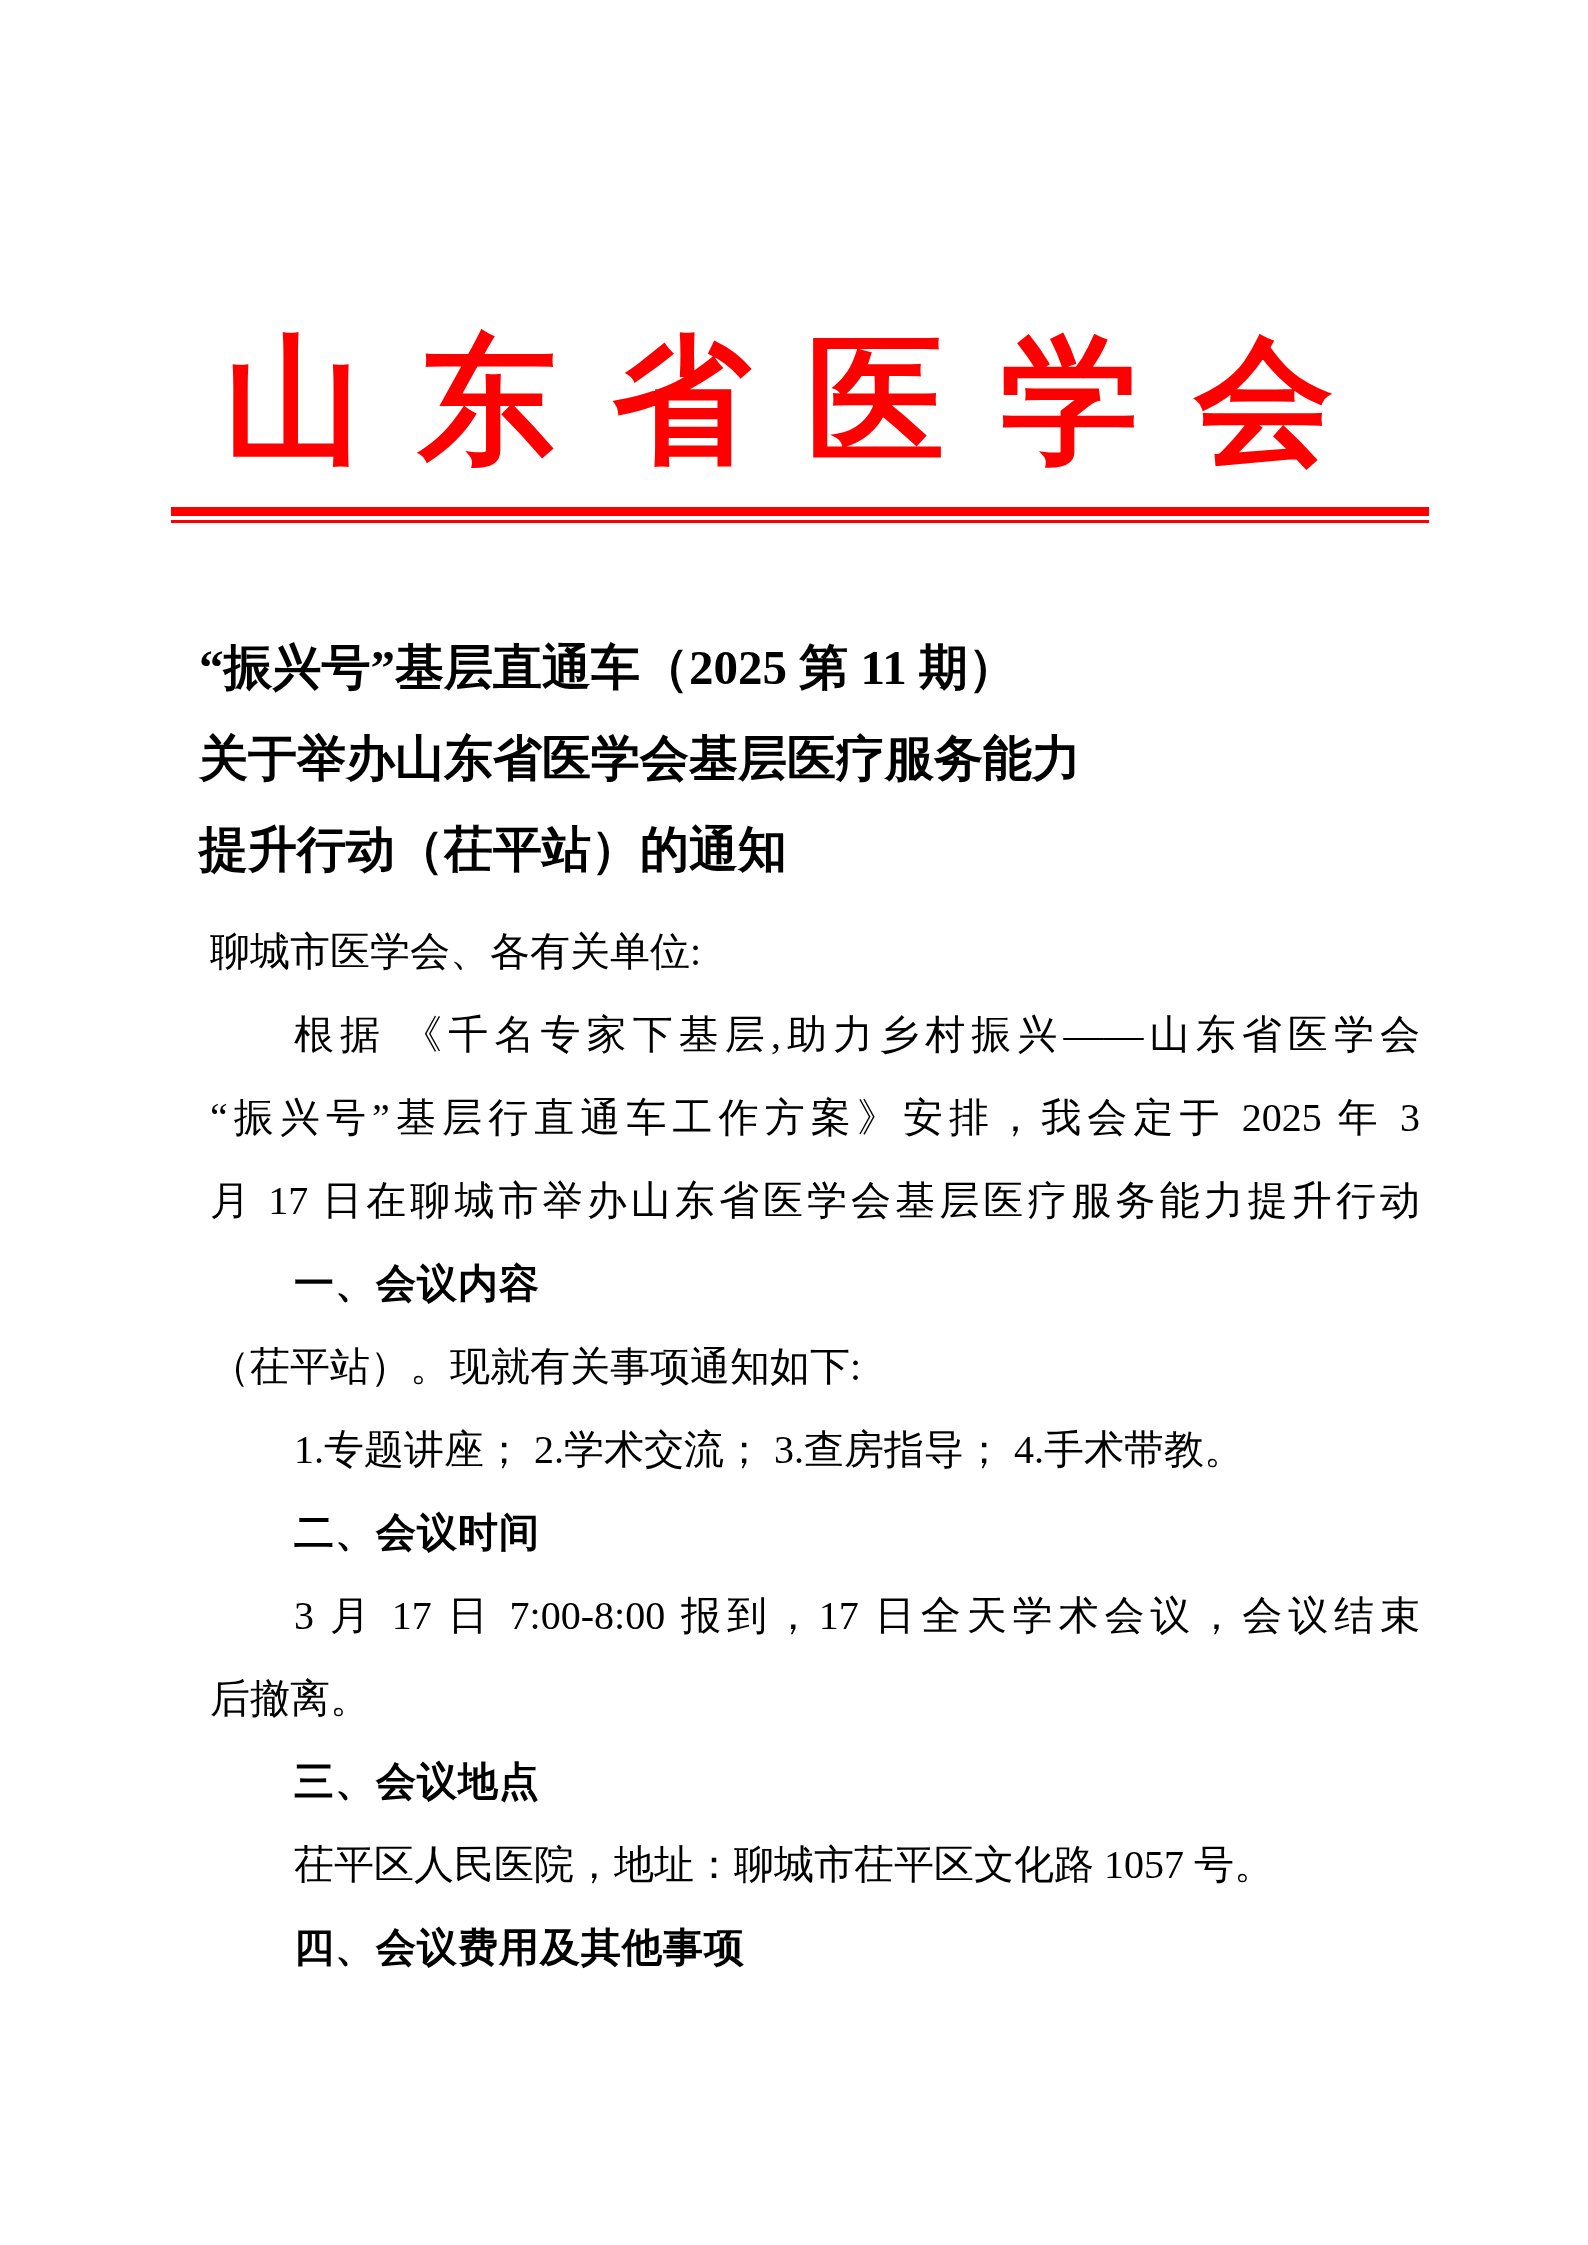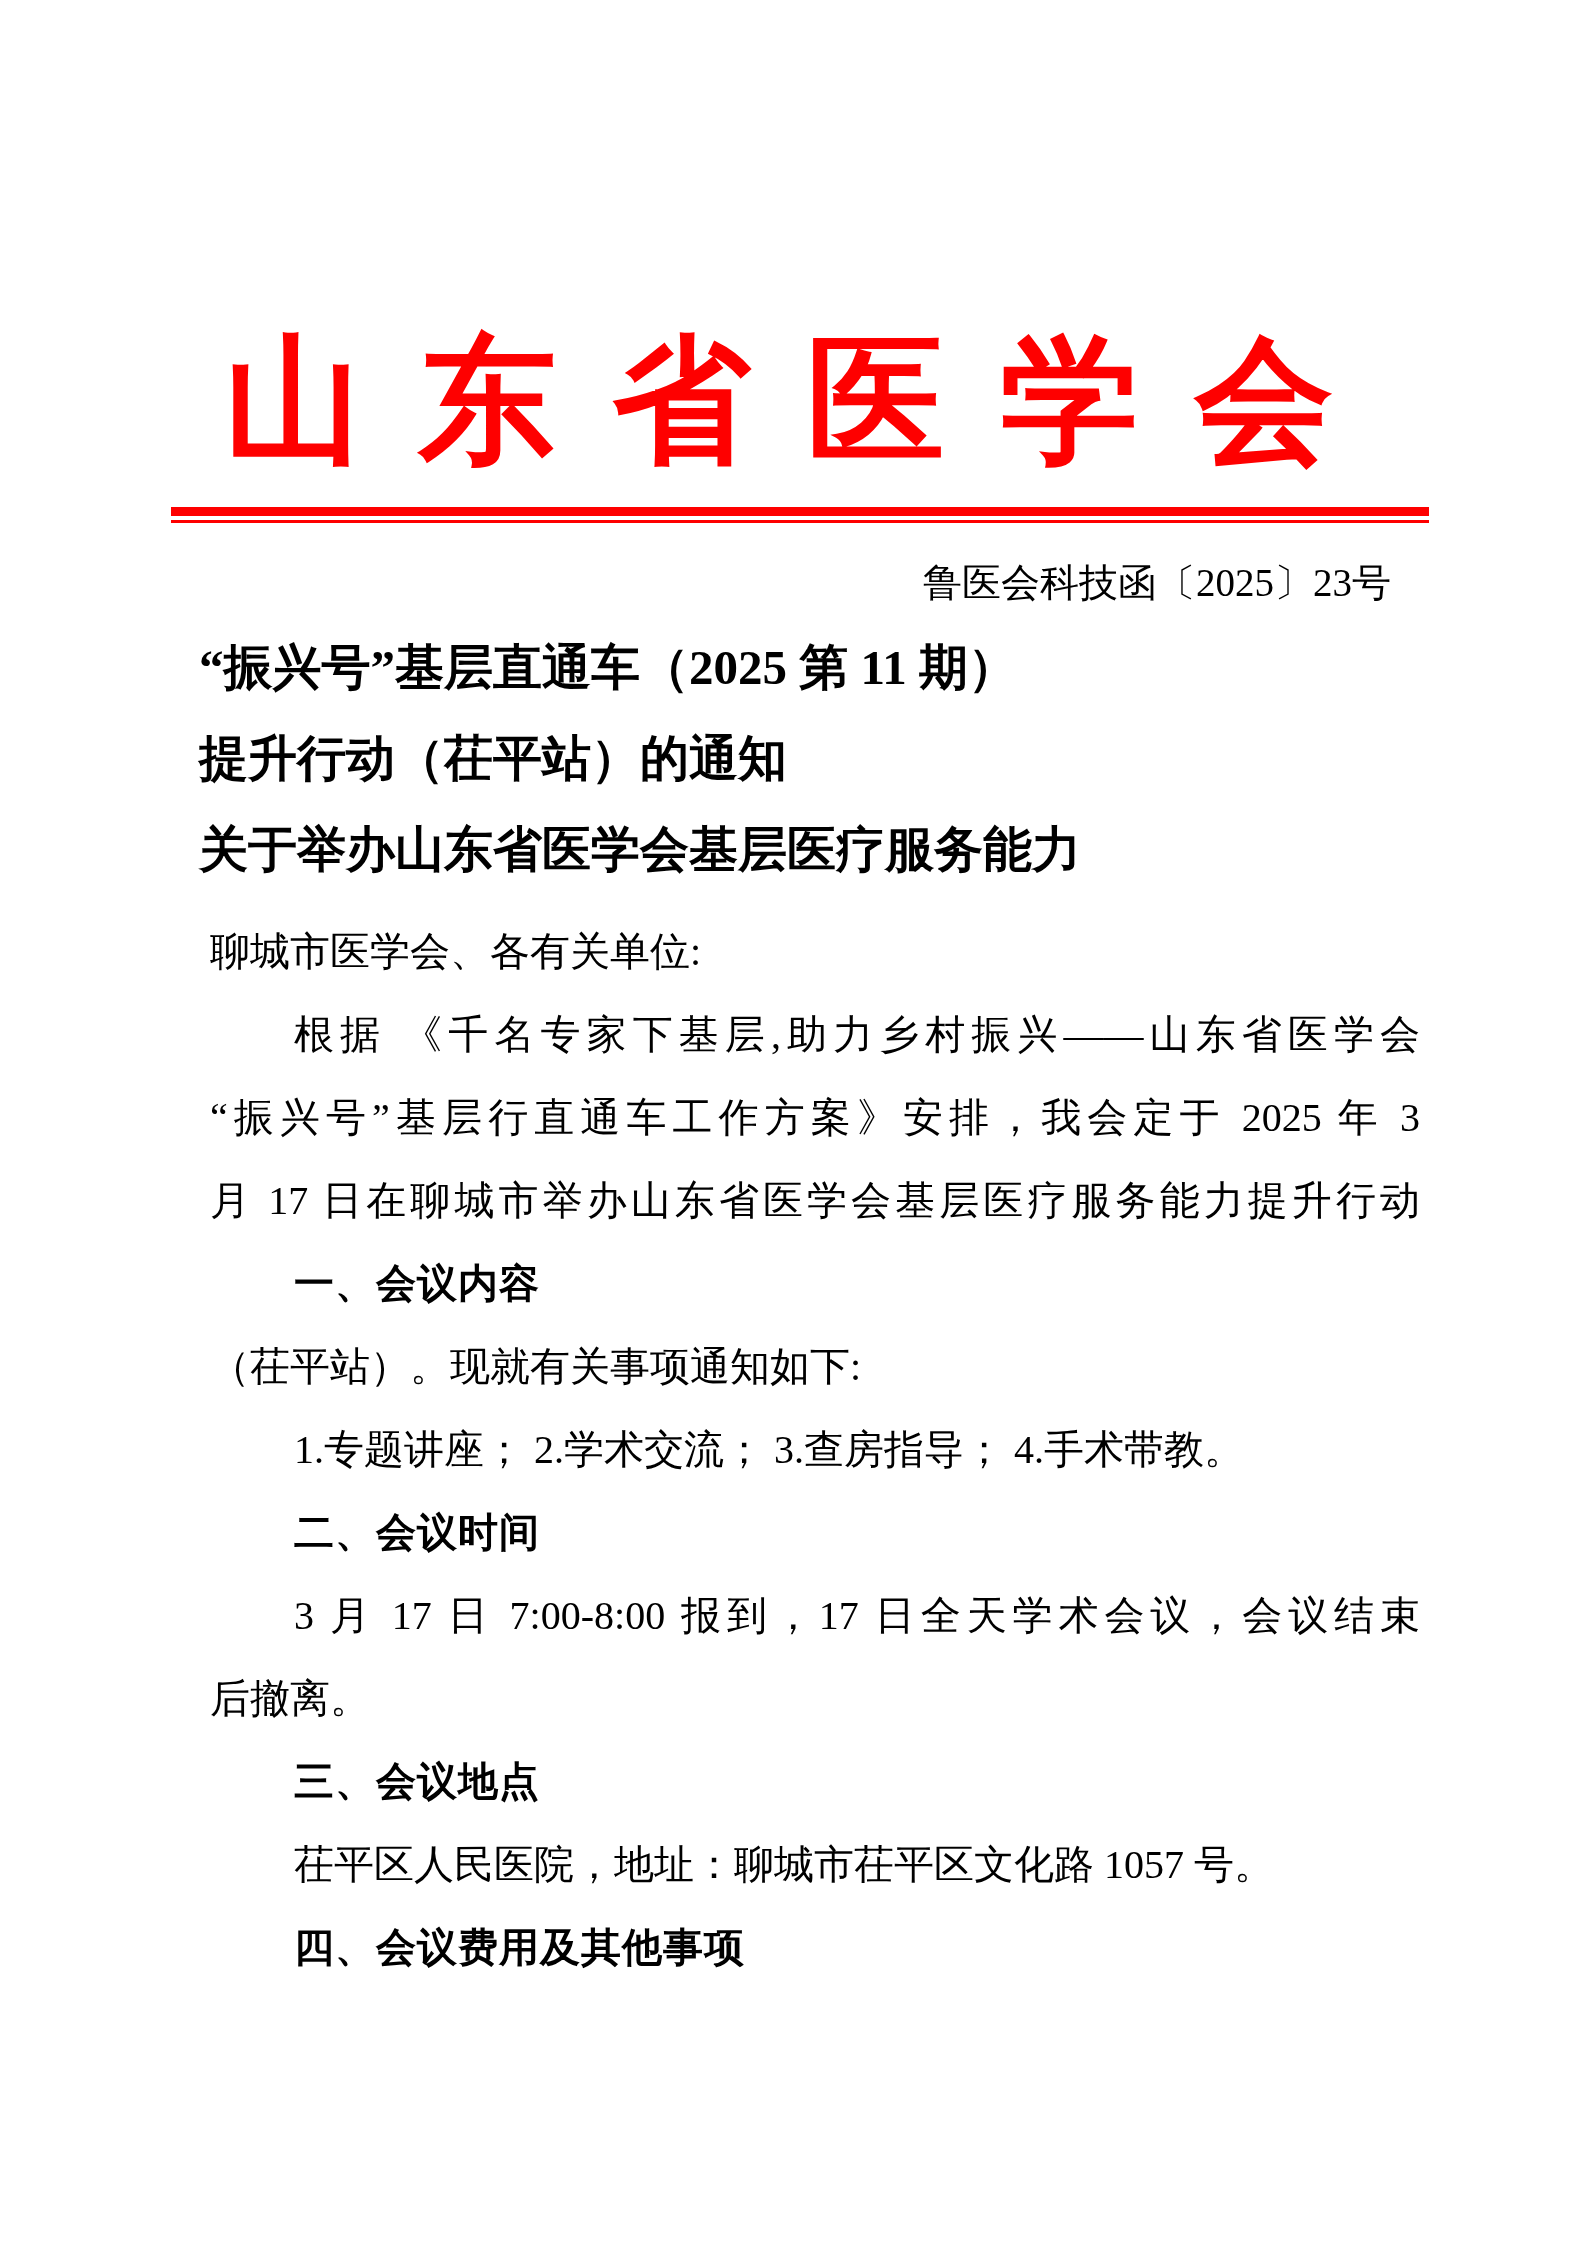--- a/index.html
+++ b/index.html
@@ -116,26 +116,25 @@
     <span>东</span>
     <span>省</span>
     <span>医</span>
     <span>学</span>
     <span>会</span>
   </div>
 
   <div class="rule-thick"></div>
   <div class="rule-thin"></div>
 
-  <div class="doc-number">鲁医会科技函〔2025〕23号</div>
 
   <div class="notice-title">
     <div>“振兴号”基层直通车（2025 第 11 期）</div>
+    <div>关于举办山东省医学会基层医疗服务能力</div>
     <div>提升行动（茌平站）的通知</div>
-    <div>关于举办山东省医学会基层医疗服务能力</div>
   </div>
 
   <div class="body-block">
     <div class="ln">聊城市医学会、各有关单位:</div>
     <div class="ln ind just">根据 《千名专家下基层,助力乡村振兴——山东省医学会</div>
     <div class="ln just">“振兴号”基层行直通车工作方案》安排，我会定于 2025 年 3</div>
     <div class="ln just">月 17 日在聊城市举办山东省医学会基层医疗服务能力提升行动</div>
     <div class="ln hd">一、会议内容</div>
     <div class="ln">（茌平站）。现就有关事项通知如下:</div>
     <div class="ln ind">1.专题讲座； 2.学术交流； 3.查房指导； 4.手术带教。</div>

